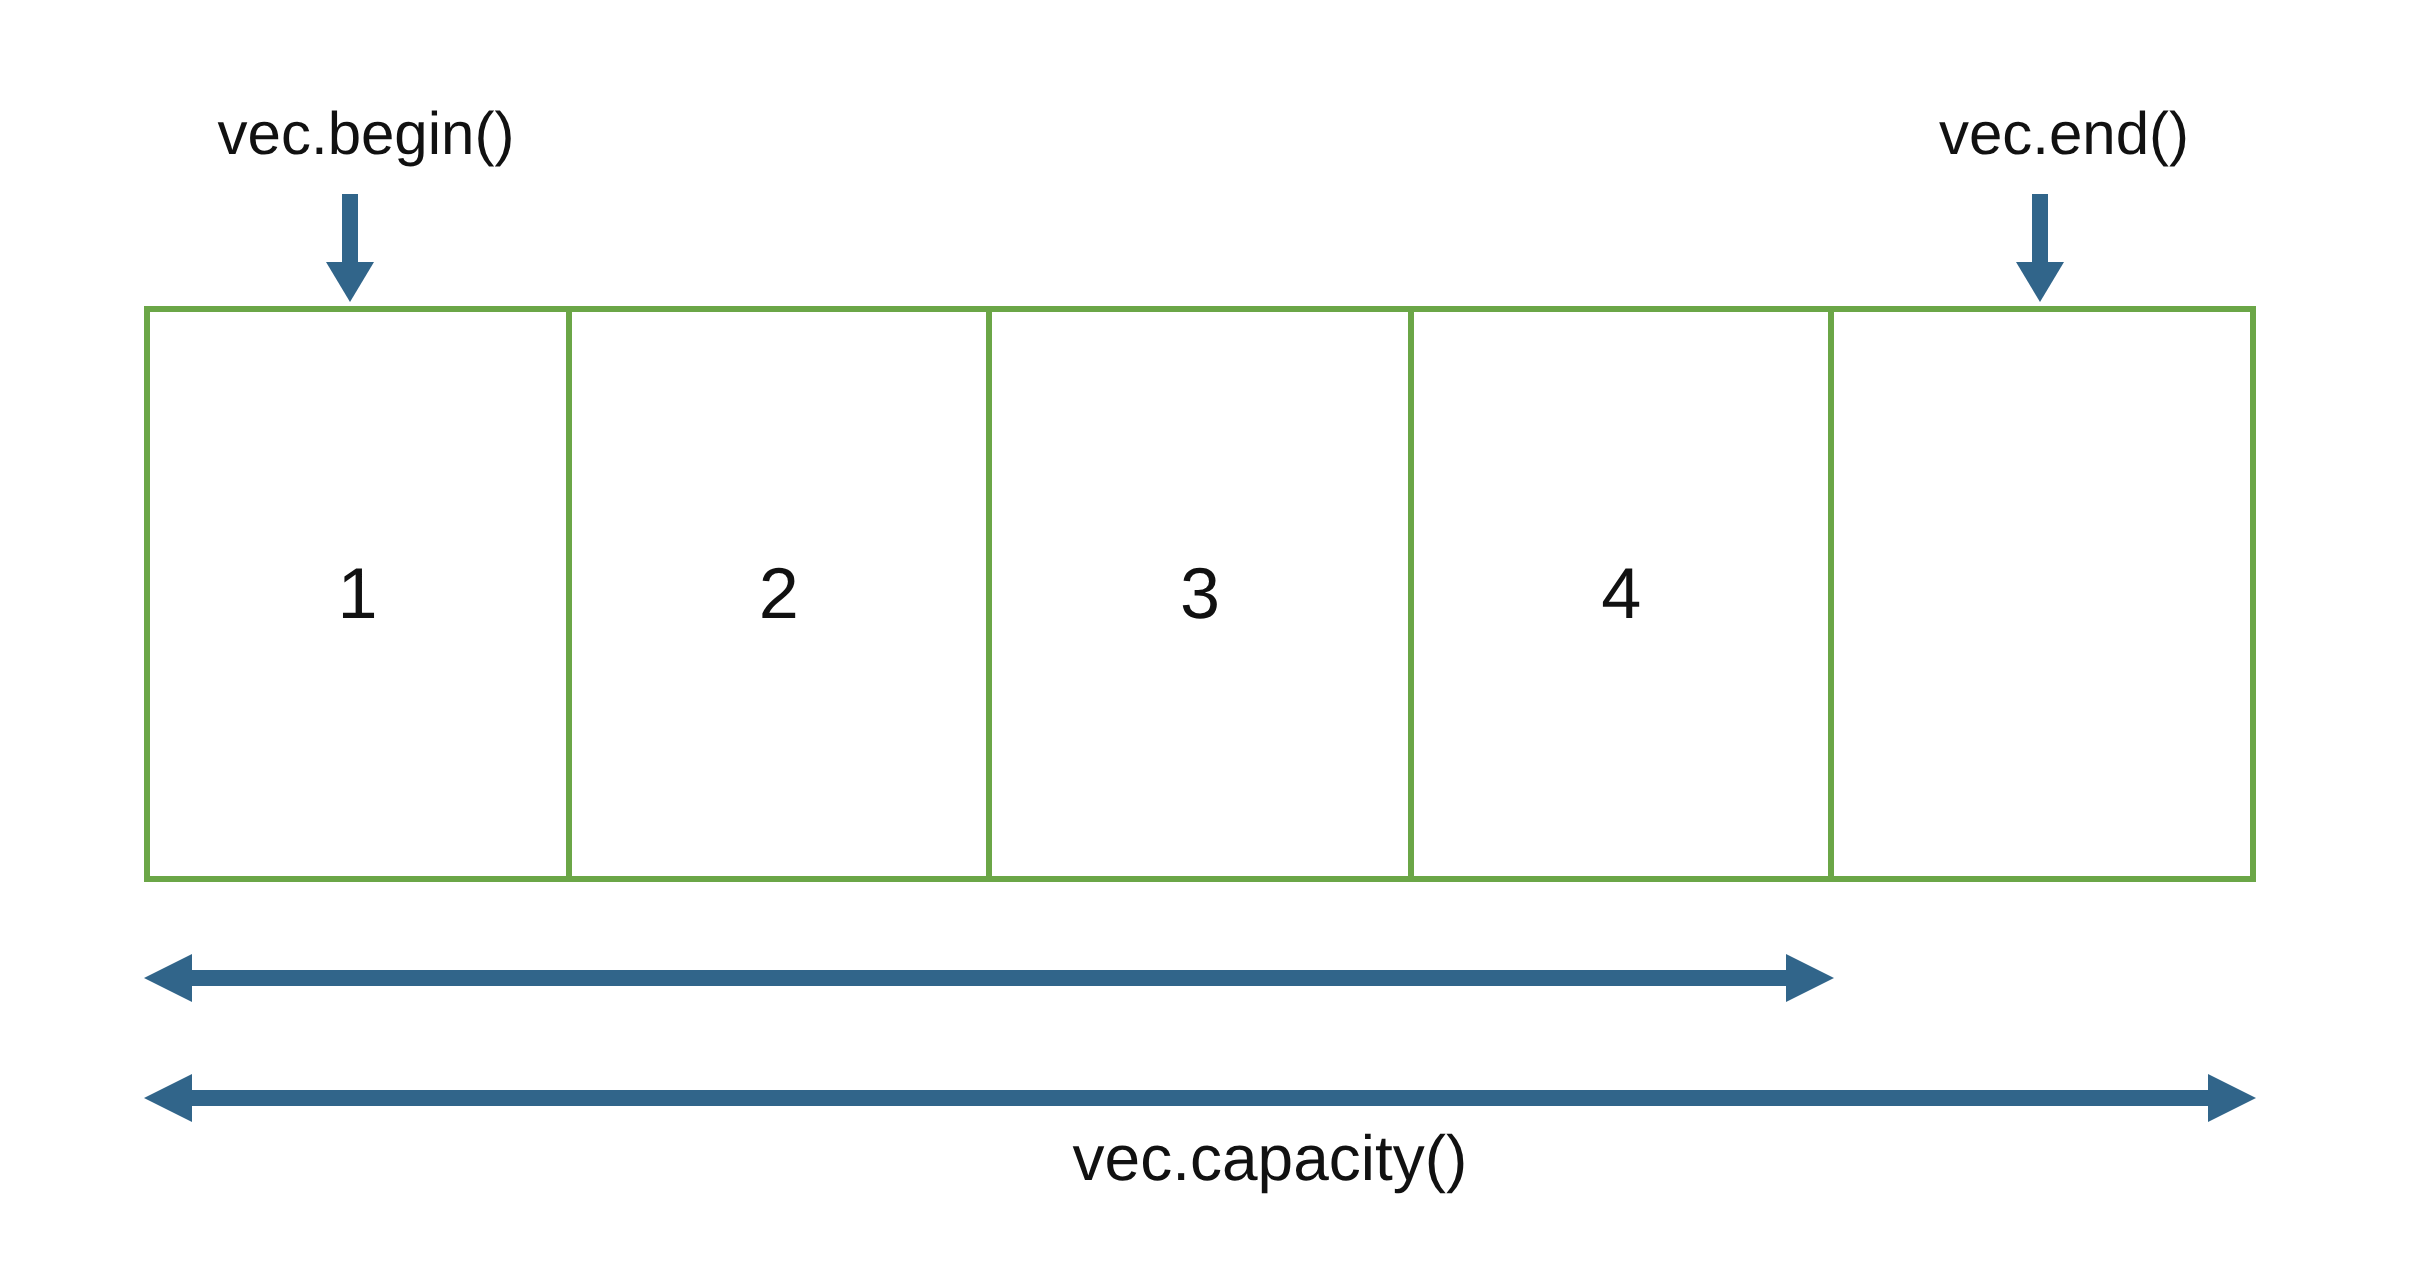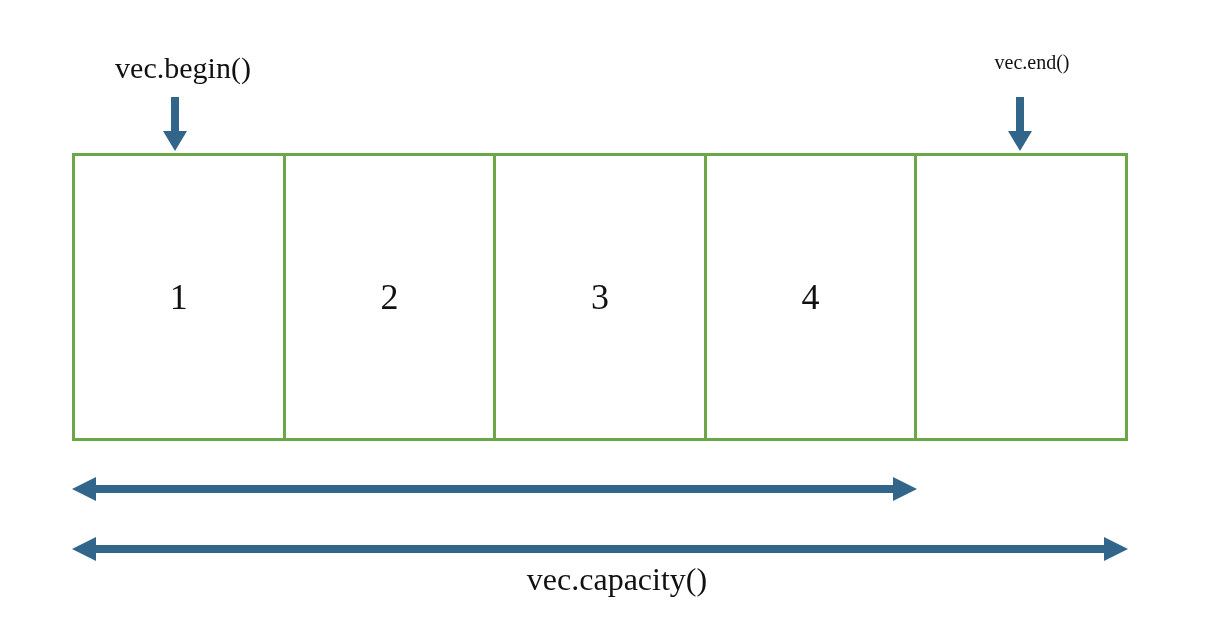--- a/index.html
+++ b/index.html
@@ -8,37 +8,37 @@
     --text: #111111;
     --bg: #FFFFFF;
   }
   * { margin: 0; padding: 0; box-sizing: border-box; }
   html, body { background: var(--bg); }
   .canvas {
     position: relative;
     width: 1206px;
     height: 632px;
     background: var(--bg);
-    font-family: Liberation Serif, serif;
+    font-family: Liberation Sans, sans-serif;
     color: var(--text);
     overflow: hidden;
   }
 
   
   .label {
     position: absolute;
     white-space: nowrap;
     transform: translateX(-50%);
     color: var(--text);
     line-height: 1.2;
   }
   .label-begin    { left: 183px;  top: 50px;  font-size: 30px; }
-  .label-end      { left: 1032px; top: 50px;  font-size: 20px; }
+  .label-end      { left: 1032px; top: 50px;  font-size: 30px; }
   .label-size     { left: 508px;  top: 493px; font-size: 30px; }
-  .label-capacity { left: 617px;  top: 560px; font-size: 32px; }
+  .label-capacity { left: 635px;  top: 560px; font-size: 32px; }
 
   
   .down-arrow { position: absolute; width: 24px; height: 54px; }
   .down-arrow-begin { left: 163px; top: 97px; }
   .down-arrow-end   { left: 1008px; top: 97px; }
   .down-arrow .stem {
     position: absolute; left: 8px; top: 0;
     width: 8px; height: 34px; background: var(--blue);
   }
   .down-arrow .head {

